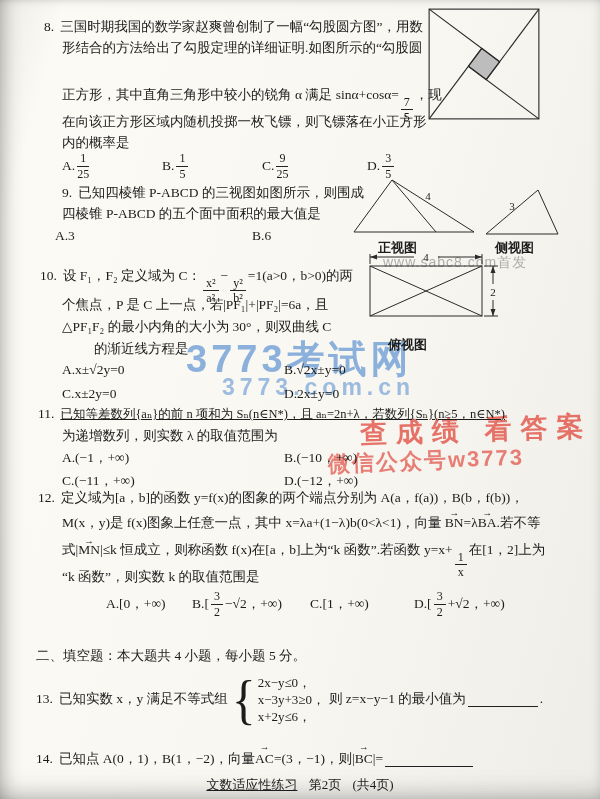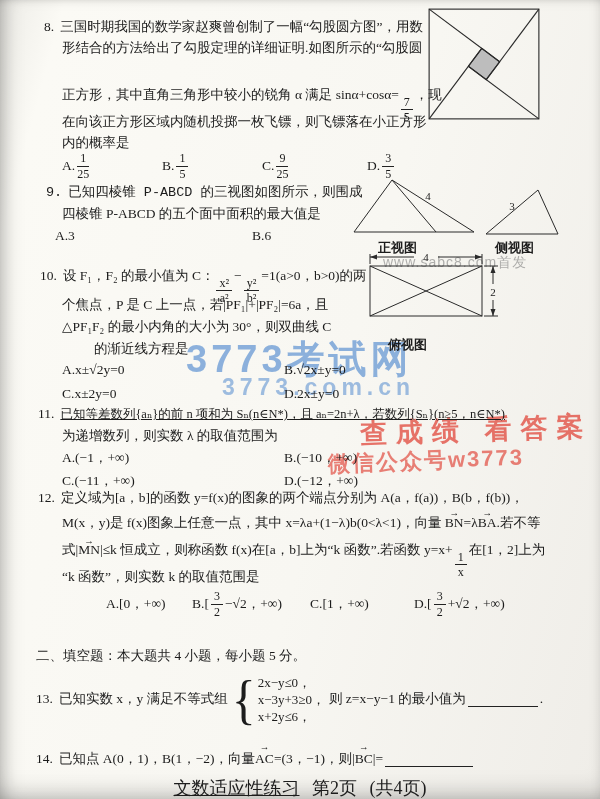--- a/index.html
+++ b/index.html
@@ -30,21 +30,21 @@
   svg.diag line, svg.diag polygon.open, svg.diag rect, svg.diag polyline{stroke:#2a2a2a;stroke-width:1;fill:none;}
   svg.diag polygon.fillgray{fill:#bdbdbd;stroke:#2a2a2a;stroke-width:1;}
   svg.diag polygon.arrow{fill:#2a2a2a;stroke:none;}
   svg.diag text{fill:#1c1c1c;font-size:11px;font-family:"Liberation Serif","DejaVu Serif",serif;stroke:none;}
   .blank{display:inline-block;width:88px;border-bottom:1px solid #222;height:15px;margin:0 2px;}
   .blank.short{width:70px;}
   .heading{font-weight:400;}
   .row{position:absolute;display:flex;align-items:center;white-space:nowrap;}
   .brace{font-size:50px;font-weight:400;line-height:.9;transform:scaleY(1.1);display:inline-block;margin:0 2px 0 4px;}
   .stack{display:inline-flex;flex-direction:column;font-size:13px;line-height:17px;margin-right:4px;}
-  .footer{position:absolute;left:0;right:0;top:776px;text-align:center;font-size:18px;}
+  .footer{position:absolute;left:0;right:0;top:776px;text-align:center;font-size:13px;}
   .footer .underline{text-decoration:underline;}
   .footer span{margin:0 4px;}
 </style>
 </head>
 <body>
 
 <div class="page">
 
   <div class="wm wm-gray">www.sabc8.com首发</div>
   <div class="wm wm-blue-big">3773考试网</div>
@@ -93,21 +93,21 @@
 
   <svg class="diag" style="left:428px;top:8px;" width="112" height="112" viewBox="0 0 100 100">
     <rect x="1" y="1" width="98" height="98"></rect>
     <polygon class="fillgray" points="36,52 48,36 64,48 52,64"></polygon>
     <line x1="1" y1="99" x2="48" y2="36"></line>
     <line x1="99" y1="99" x2="36" y2="52"></line>
     <line x1="99" y1="1" x2="52" y2="64"></line>
     <line x1="1" y1="1" x2="64" y2="48"></line>
   </svg>
 
-  <div class="l" style="left:46px;top:182px;font-family:Liberation Mono, monospace;"><span class="qno">9.</span><span>已知四棱锥 P-ABCD 的三视图如图所示，则围成</span></div>
+  <div class="l" style="left:62px;top:182px;"><span class="qno">9.</span><span>已知四棱锥 P-ABCD 的三视图如图所示，则围成</span></div>
   <div class="l" style="left:62px;top:203px;"><span>四棱锥 P-ABCD 的五个面中面积的最大值是</span></div>
   <div class="l" style="left:55px;top:225px;width:320px;">
     <span class="opt" style="left:0">A.3</span>
     <span class="opt" style="left:197px">B.6</span>
   </div>
 
   <svg class="diag" style="left:352px;top:174px;" width="125" height="62" viewBox="0 0 125 62">
     <polygon class="open" points="2,58 122,58 40,6"></polygon>
     <line x1="40" y1="6" x2="84" y2="58"></line>
     <text x="76" y="26" text-anchor="middle">4</text>
@@ -135,21 +135,21 @@
     <line x1="122" y1="14" x2="136" y2="14"></line>
     <line x1="122" y1="64" x2="136" y2="64"></line>
     <line x1="131" y1="14" x2="131" y2="32"></line>
     <line x1="131" y1="48" x2="131" y2="64"></line>
     <polygon class="arrow" points="131,14 128.5,21 133.5,21"></polygon>
     <polygon class="arrow" points="131,64 128.5,57 133.5,57"></polygon>
     <text x="131" y="44" text-anchor="middle">2</text>
   </svg>
   <div class="dlabel" style="left:388px;top:336px;">俯视图</div>
 
-  <div class="l tall" style="left:40px;top:260px;"><span class="qno">10.</span><span>设 F₁，F₂ 的最小值为 C：</span><span class="frac">
+  <div class="l tall" style="left:40px;top:260px;"><span class="qno">10.</span><span>设 F₁，F₂ 定义域为 C：</span><span class="frac">
         <span class="fn">x²</span>
         <span class="fd">a²</span>
       </span><span>−</span><span class="frac">
         <span class="fn">y²</span>
         <span class="fd">b²</span>
       </span><span>=1(a&gt;0，b&gt;0)的两</span></div>
   <div class="l" style="left:62px;top:294px;"><span>个焦点，P 是 C 上一点，若|PF₁|+|PF₂|=6a，且</span></div>
   <div class="l" style="left:62px;top:316px;"><span>△PF₁F₂ 的最小内角的大小为 30°，则双曲线 C</span></div>
   <div class="l" style="left:62px;top:338px;padding-left:32px;"><span>的渐近线方程是</span></div>
   <div class="l" style="left:62px;top:359px;width:460px;">

